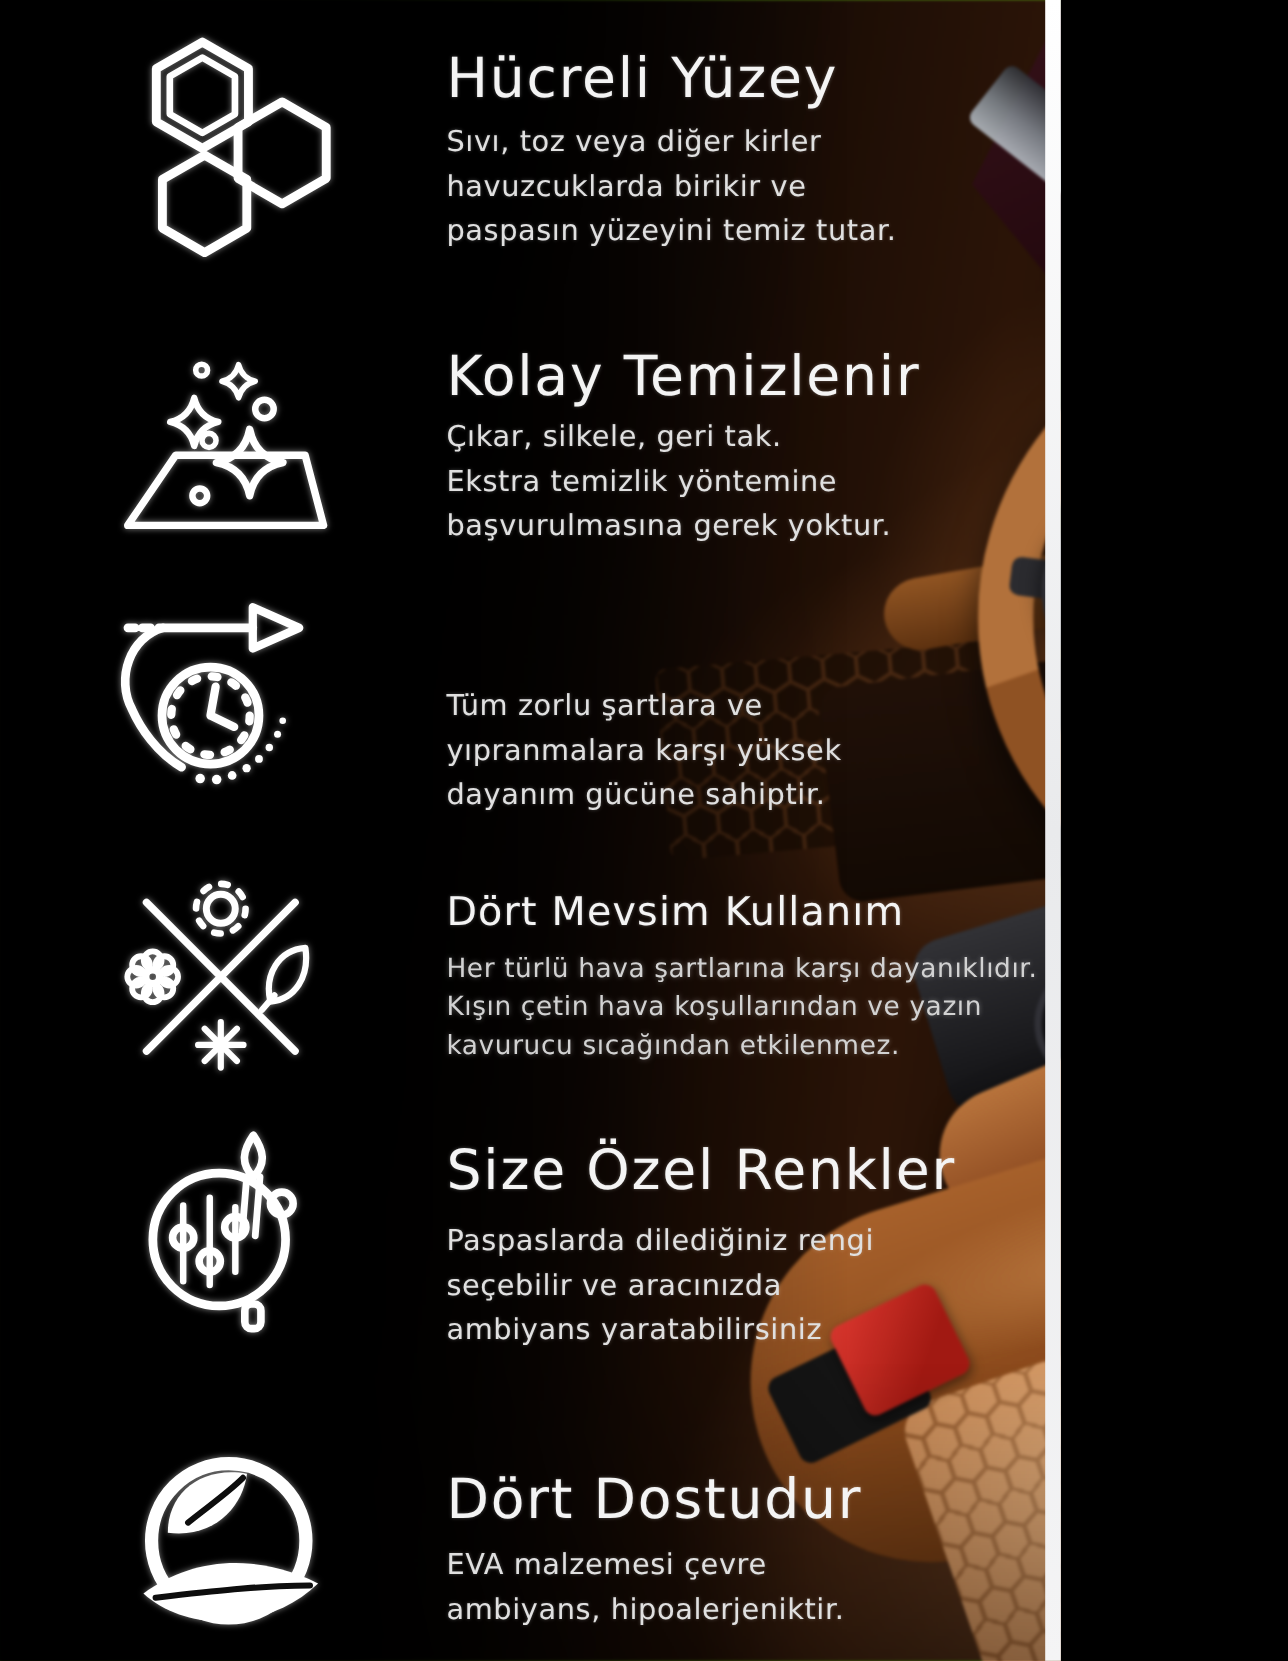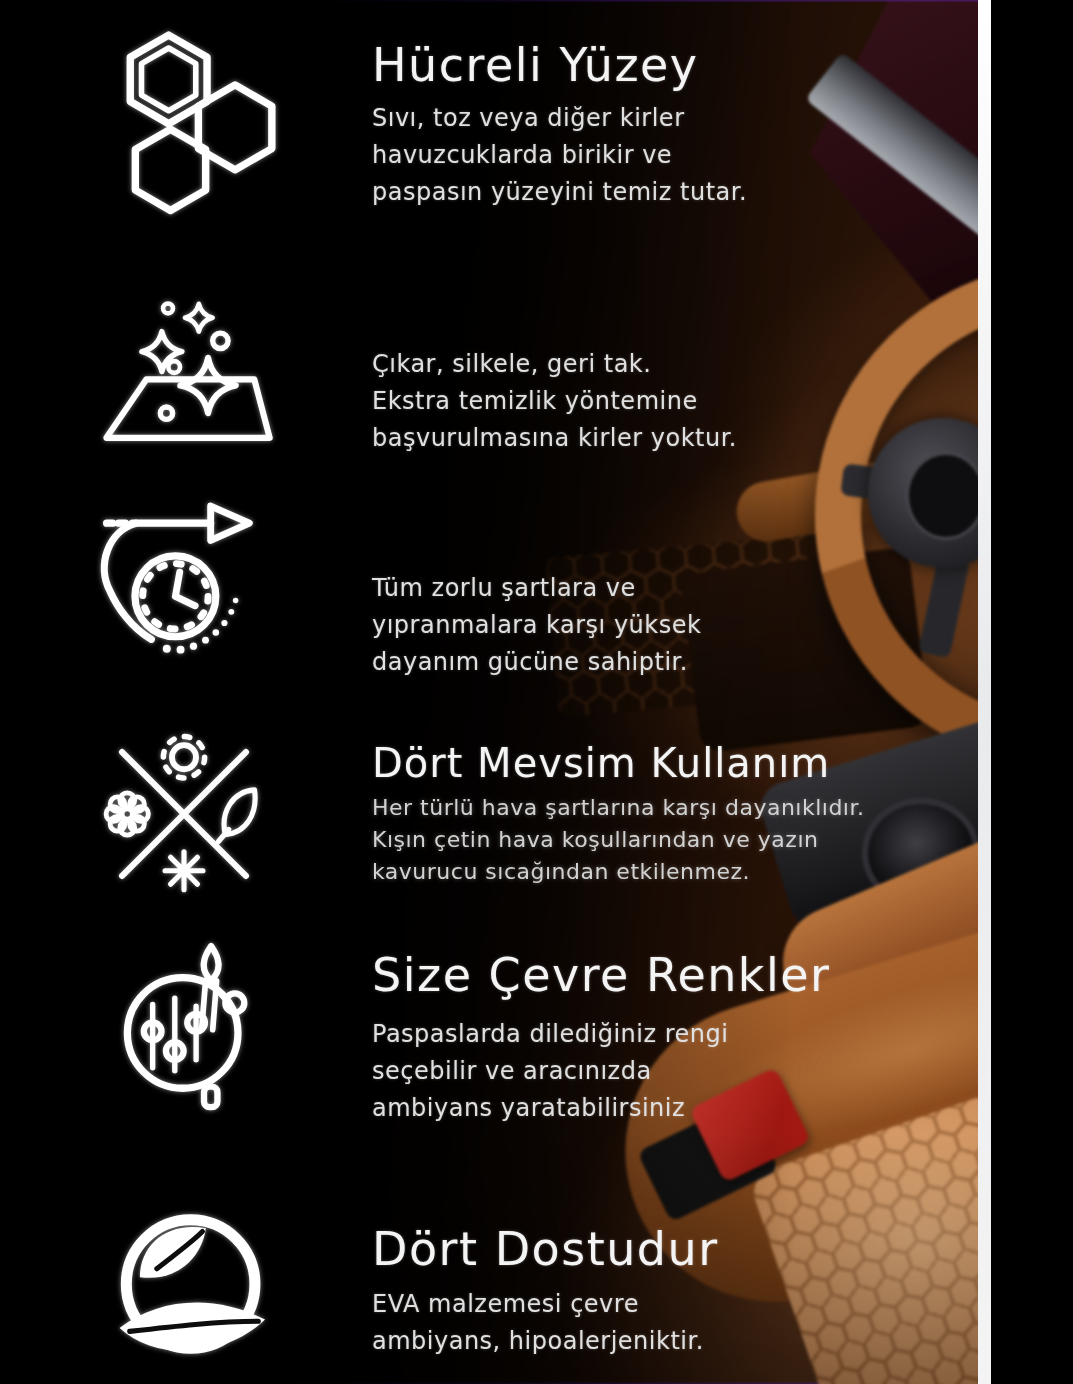--- a/index.html
+++ b/index.html
@@ -1,17 +1,17 @@
 <!DOCTYPE html>
 <html lang="tr"><head>
 <meta charset="utf-8">
 <style>
   html,body{margin:0;padding:0;background:#000;}
-  .stage{position:relative;width:991px;height:1384px;overflow:hidden;background:#6d28d9;
-         font-family:"DejaVu Sans",sans-serif;}
+  .stage{position:relative;width:848px;height:1384px;overflow:hidden;background:#4d7c0f;
+         font-family:"DejaVu Sans",sans-serif;padding-left:36px;}
   
   .photo{position:absolute;inset:0;z-index:0;filter:blur(1.4px) saturate(1.05);}
   .photo > div{position:absolute;}
   .bg-base{inset:0;background:
     radial-gradient(520px 400px at 1010px 620px, rgba(146,86,42,.55), transparent 70%),
     radial-gradient(430px 330px at 1035px 440px, rgba(125,72,34,.5), transparent 72%),
     radial-gradient(640px 470px at 1020px 1280px, rgba(196,124,72,.55), transparent 72%),
     radial-gradient(340px 260px at 790px 640px, rgba(96,52,24,.45), transparent 70%),
     linear-gradient(99deg,#000 37%,#0c0603 52%,#1d0e06 66%,#2a1408 80%,#170b04 100%);}
   .bg-window{left:810px;top:0;width:263px;height:320px;
@@ -66,21 +66,21 @@
   .icon svg{display:block;filter:drop-shadow(0 0 2.5px rgba(255,255,255,.5));}
   .title{position:absolute;left:372px;margin:0;font-weight:normal;color:#f4f4f4;font-size:46px;
     letter-spacing:1.5px;text-shadow:0 0 3px rgba(255,255,255,.3);font-family:"DejaVu Sans",sans-serif;}
   .desc{position:absolute;left:372px;margin:0;color:#e0e0e0;font-size:24px;line-height:37px;
     letter-spacing:.5px;white-space:pre-line;text-shadow:0 0 3px rgba(255,255,255,.28);
     font-family:"DejaVu Sans",sans-serif;}
   .f1{top:30px;height:210px}  .f1 .icon{left:102px;top:-6px}  .f1 .title{top:8px}  .f1 .desc{top:70px}
   .f2{top:286px;height:180px} .f2 .icon{left:94px;top:4px}    .f2 .title{top:0}    .f2 .desc{top:60px}
   .f3{top:500px;height:200px} .f3 .icon{left:98px;top:0}      .f3 .title{top:2px}  .f3 .desc{top:70px}
   .f4{top:738px;height:175px} .f4 .icon{left:98px;top:-10px}
-  .f4 .title{top:2px;font-size:40px;letter-spacing:1px}
+  .f4 .title{top:2px;font-size:33px;letter-spacing:1px}
   .f4 .desc{top:54px;font-size:22px;line-height:32px;color:#d2d2d2;text-shadow:0 0 4px rgba(255,255,255,.35)}
   .f5{top:946px;height:200px} .f5 .icon{left:110px;top:-8px}  .f5 .title{top:2px}  .f5 .desc{top:70px}
   .f6{top:1222px;height:162px}.f6 .icon{left:106px;top:-26px} .f6 .title{top:0}    .f6 .desc{top:64px}
 </style>
 </head>
 <body>
 
 <div class="stage">
 
   <div class="photo">
@@ -163,23 +163,24 @@
           <path d="M8,96 L34,58 L104,58 L114,96 Z"></path>
           <path d="M74,44 Q77,59 92,62 Q77,65 74,80 Q71,65 56,62 Q71,59 74,44 Z"></path>
           <path d="M44,27 Q46.5,37.5 57,40 Q46.5,42.5 44,53 Q41.5,42.5 31,40 Q41.5,37.5 44,27 Z" stroke-width="3.5"></path>
           <path d="M68,9 Q69.8,16.2 77,18 Q69.8,19.8 68,27 Q66.2,19.8 59,18 Q66.2,16.2 68,9 Z" stroke-width="3"></path>
           <circle cx="48" cy="12" r="3.2" stroke-width="3"></circle>
           <circle cx="82" cy="33" r="5" stroke-width="3.5"></circle>
           <circle cx="52" cy="50" r="3.8" stroke-width="3"></circle>
           <circle cx="47" cy="80" r="4" stroke-width="3.5"></circle>
         </svg>
       </div>
+      <h2 class="title">Kolay Temizlenir</h2>
       <p class="desc">Çıkar, silkele, geri tak.
 Ekstra temizlik yöntemine
-başvurulmasına kirler yoktur.</p>
+başvurulmasına gerek yoktur.</p>
     </section>
 
     <section class="feature f3">
       <div class="icon">
         <svg width="172" height="172" viewBox="0 0 100 100" fill="none" stroke="#fff" stroke-linecap="round" stroke-linejoin="round">
           <path d="M5,13.5 h3.5 M12,13.5 h4" stroke-width="4.2"></path>
           <path d="M20,13.5 H65.5" stroke-width="4.2"></path>
           <polygon points="65.5,3.5 88,13.5 65.5,23.5" stroke-width="4"></polygon>
           <path d="M22,13.5 C6,18 -1,38 7,53 C11,62 19,74 31,81" stroke-width="4.2"></path>
           <circle cx="45" cy="56" r="23.5" stroke-width="4.2"></circle>
@@ -242,21 +243,21 @@
           <path d="M60.5,27 L58,58 M67.5,27 L65,58" stroke-width="3.6"></path>
           <rect x="59.5" y="94" width="8.5" height="13" rx="3.5" stroke-width="4"></rect>
           <path d="M27,42 V82" stroke-width="3.4"></path>
             <circle cx="27" cy="59" r="5.6" stroke-width="4"></circle>
           <path d="M41,38 V84" stroke-width="3.4"></path>
             <circle cx="41" cy="71.5" r="5.6" stroke-width="4"></circle>
           <path d="M54.5,43 V77" stroke-width="3.4"></path>
             <circle cx="54.5" cy="53.5" r="5.6" stroke-width="4"></circle>
         </svg>
       </div>
-      <h2 class="title">Size Çevre Renkler</h2>
+      <h2 class="title">Size Özel Renkler</h2>
       <p class="desc">Paspaslarda dilediğiniz rengi
 seçebilir ve aracınızda
 ambiyans yaratabilirsiniz</p>
     </section>
 
     <section class="feature f6">
       <div class="icon">
         <svg width="176" height="176" viewBox="0 0 104 104" fill="none">
           <circle cx="50" cy="52" r="38" stroke="#fff" stroke-width="6.5"></circle>
           <path d="M20,48 C20,28 37,15 59,19 C57,35 43,51 20,48 Z" fill="#fff"></path>

